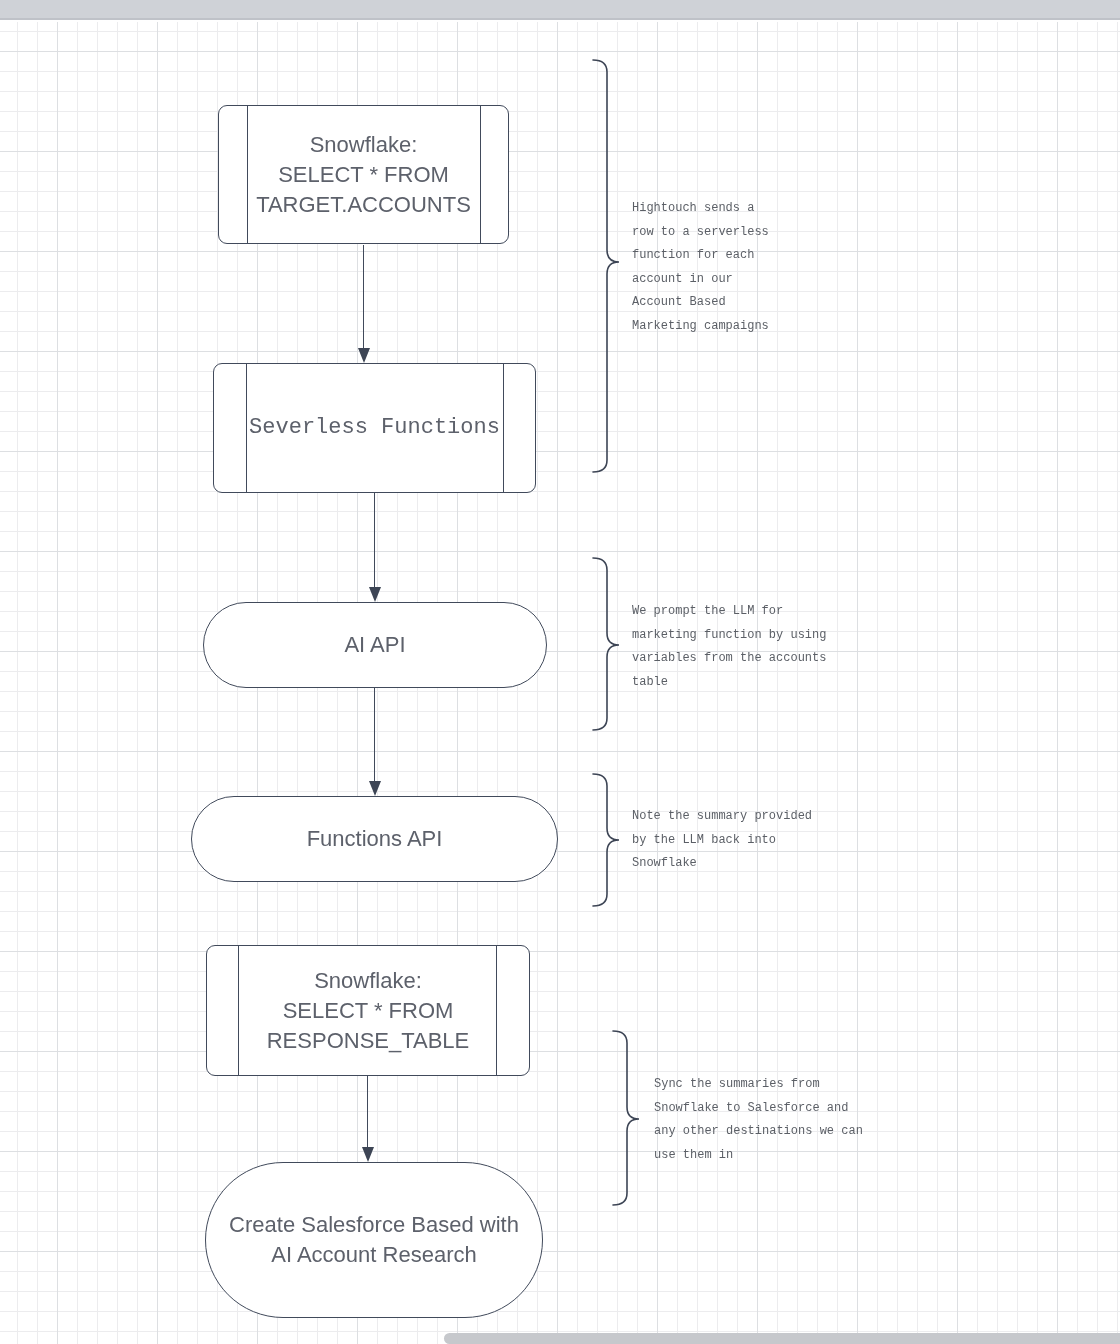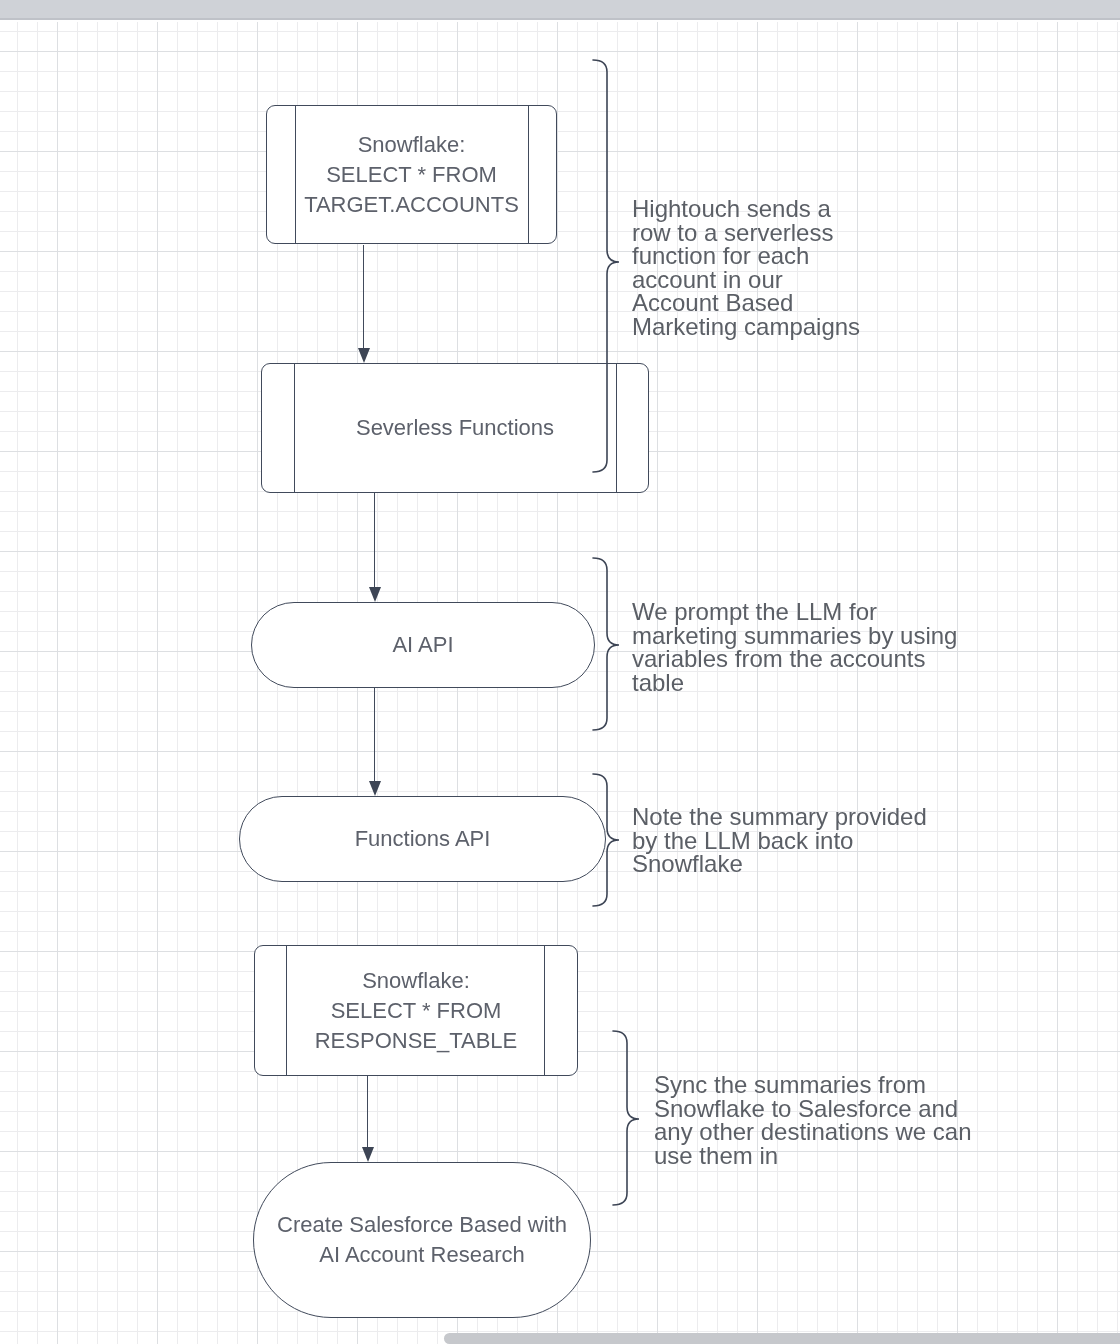--- a/index.html
+++ b/index.html
@@ -32,21 +32,21 @@
     background-position: 57px 29px, 57px 29px, 17px 9px, 17px 9px;
   }
   
   .node {
     position: absolute;
     border: 1.6px solid #414a5b;
     background: #ffffff;
     color: #5d616b;
     display: flex; align-items: center; justify-content: center;
     text-align: center;
-    font-size: 22px; line-height: 30px; margin-left: 48px;
+    font-size: 22px; line-height: 30px;
   }
   .predefined { border-radius: 9px; }
   .predefined .sidebar-line {
     position: absolute; top: 0; bottom: 0; width: 0;
     border-left: 1.4px solid #414a5b;
   }
   .terminator { border-radius: 999px; }
   .multiline { white-space: pre-line; }
   
   .connector-line {
@@ -56,22 +56,23 @@
   .arrowhead {
     position: absolute; width: 0; height: 0;
     border-left: 6px solid transparent;
     border-right: 6px solid transparent;
     border-top: 15px solid #3d4555;
   }
   
   .annotation {
     position: absolute;
     color: #5b5f66;
-    font-size: 24px; line-height: 23.5px;
+    font-size: 12px; line-height: 23.5px;
     white-space: pre-line;
+    font-family: Liberation Mono, monospace;
   }
   .brace-svg { position: absolute; overflow: visible; }
   .brace-svg path {
     fill: none; stroke: #3d4555; stroke-width: 1.6px; stroke-linecap: round;
   }
   
   .hscrollbar-thumb {
     position: absolute; left: 444px; top: 1333px; width: 676px; height: 11px;
     background: #c6c8cc;
     border-radius: 6px 0 0 6px;
@@ -90,21 +91,21 @@
       <span class="sidebar-line" style="left:28px;"></span>
       <span class="sidebar-line" style="right:27px;"></span>
       <span class="multiline">Snowflake:
 SELECT * FROM
 TARGET.ACCOUNTS</span>
     </div>
 
     <div class="connector-line" style="left:363px; top:223px; height:104px;"></div>
     <div class="arrowhead" style="left:358px; top:326px;"></div>
 
-    <div class="node predefined" style="left:213px; top:341px; width:388px; height:130px;">
+    <div class="node predefined" style="left:213px; top:341px; width:323px; height:130px;font-family:Liberation Mono, monospace;">
       <span class="sidebar-line" style="left:32px;"></span>
       <span class="sidebar-line" style="right:31px;"></span>
       <span>Severless Functions</span>
     </div>
 
     <div class="connector-line" style="left:374px; top:471px; height:95px;"></div>
     <div class="arrowhead" style="left:369px; top:565px;"></div>
 
     <div class="node terminator" style="left:203px; top:580px; width:344px; height:86px;">
       <span>AI API</span>
@@ -140,21 +141,21 @@
 row to a serverless
 function for each
 account in our
 Account Based
 Marketing campaigns</div>
 
     <svg class="brace-svg" style="left:590px; top:534px;" width="34" height="176" viewBox="0 0 34 176">
       <path d="M3,2 Q17,2 17,14 L17,77 Q17,89 29,89 Q17,89 17,101 L17,162 Q17,174 3,174"></path>
     </svg>
     <div class="annotation" style="left:632px; top:578px;">We prompt the LLM for
-marketing summaries by using
+marketing function by using
 variables from the accounts
 table</div>
 
     <svg class="brace-svg" style="left:590px; top:750px;" width="34" height="136" viewBox="0 0 34 136">
       <path d="M3,2 Q17,2 17,14 L17,56 Q17,68 29,68 Q17,68 17,80 L17,122 Q17,134 3,134"></path>
     </svg>
     <div class="annotation" style="left:632px; top:783px;">Note the summary provided
 by the LLM back into
 Snowflake</div>
 

